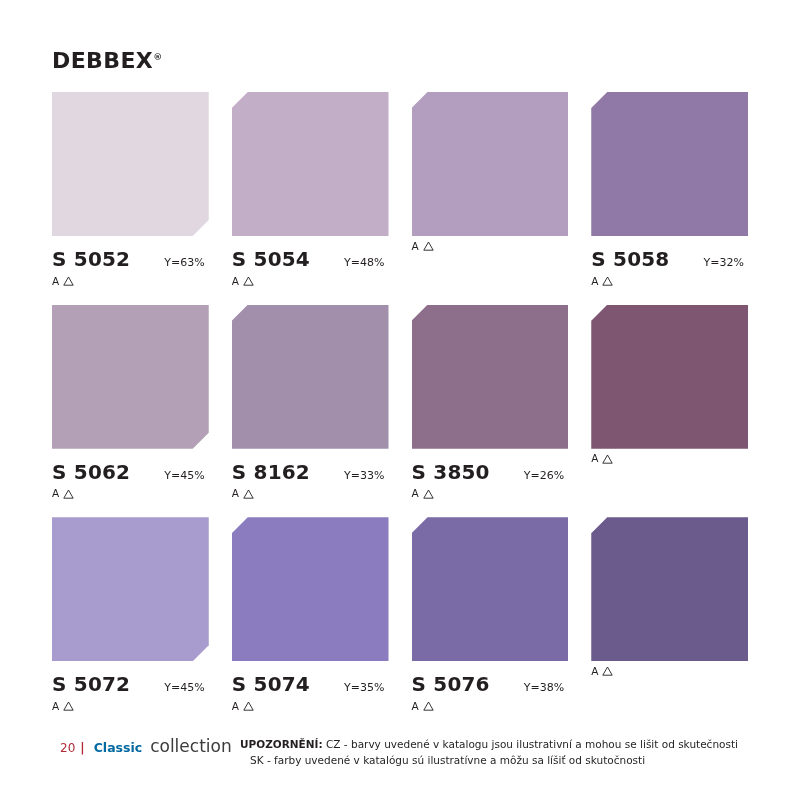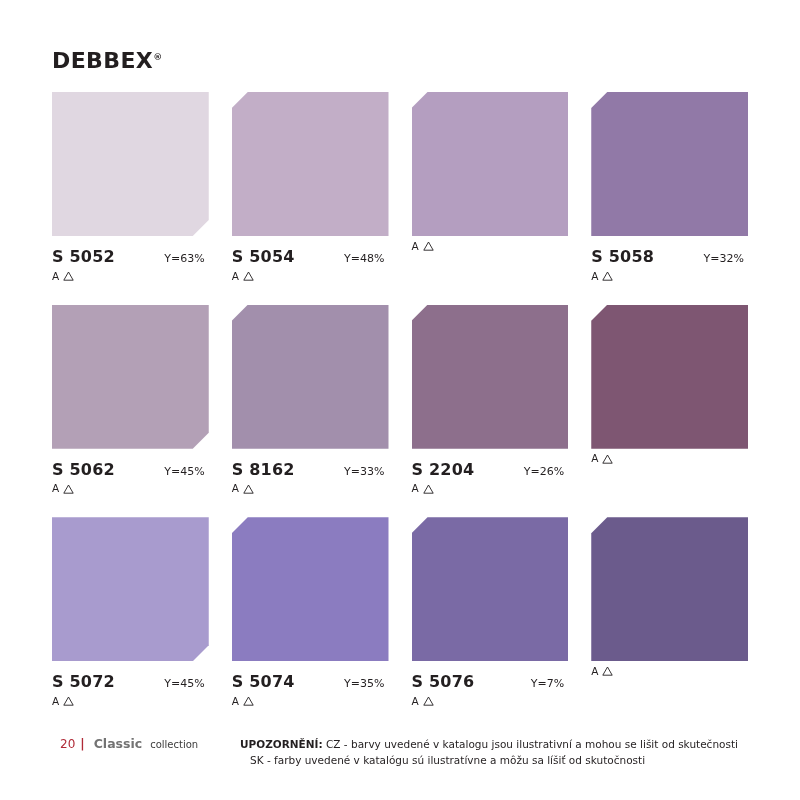--- a/index.html
+++ b/index.html
@@ -73,21 +73,21 @@
 
   
   .label-row {
     display: flex;
     align-items: baseline;
     margin-top: 11px;
   }
   .code {
     font-family: "DejaVu Sans", sans-serif;
     font-weight: 700;
-    font-size: 16px;
+    font-size: 20px;
     letter-spacing: 0.2px;
     color: #231f20;
     white-space: nowrap;
   }
   .yval {
     font-family: "DejaVu Sans", sans-serif;
     font-size: 11px;
     color: #231f20;
     margin-left: auto;
     padding-right: 4px;
@@ -133,29 +133,29 @@
     font-size: 12px;
   }
   .page-sep {
     color: #b02a37;
     font-weight: 700;
     font-family: "DejaVu Sans", sans-serif;
     font-size: 12px;
   }
   .coll-bold {
     font-weight: 700;
-    color: #737373;
+    color: #0369a1;
     font-family: "DejaVu Sans", sans-serif;
     font-size: 12.5px;
     margin-left: 4px;
   }
   .coll-reg {
     color: #3b3b3b;
     font-family: "DejaVu Sans", sans-serif;
-    font-size: 10px;
+    font-size: 17px;
     margin-left: 3px;
   }
   .notice {
     margin-left: auto;
     text-align: left;
     font-family: "DejaVu Sans", sans-serif;
     font-size: 10.5px;
     line-height: 1.55;
     color: #231f20;
     width: 508px;
@@ -249,21 +249,21 @@
         <div class="sub-row">
           <span class="grade">A</span>
           <span class="tri"><svg width="11" height="10" viewBox="0 0 11 10" aria-hidden="true">
               <polygon points="5.5,1 10.2,9.2 0.8,9.2" fill="none" stroke="#231f20" stroke-width="0.9"></polygon>
             </svg></span>
         </div>
       </div>
       <div class="cell">
         <div class="swatch notch-tl" style="background: rgb(141, 111, 140);"></div>
         <div class="label-row">
-          <span class="code">S 2204</span>
+          <span class="code">S 3850</span>
           <span class="yval">Y=26%</span>
         </div>
         <div class="sub-row">
           <span class="grade">A</span>
           <span class="tri"><svg width="11" height="10" viewBox="0 0 11 10" aria-hidden="true">
               <polygon points="5.5,1 10.2,9.2 0.8,9.2" fill="none" stroke="#231f20" stroke-width="0.9"></polygon>
             </svg></span>
         </div>
       </div>
       <div class="cell">
@@ -298,21 +298,21 @@
           <span class="grade">A</span>
           <span class="tri"><svg width="11" height="10" viewBox="0 0 11 10" aria-hidden="true">
               <polygon points="5.5,1 10.2,9.2 0.8,9.2" fill="none" stroke="#231f20" stroke-width="0.9"></polygon>
             </svg></span>
         </div>
       </div>
       <div class="cell">
         <div class="swatch notch-tl" style="background: rgb(122, 106, 165);"></div>
         <div class="label-row">
           <span class="code">S 5076</span>
-          <span class="yval">Y=7%</span>
+          <span class="yval">Y=38%</span>
         </div>
         <div class="sub-row">
           <span class="grade">A</span>
           <span class="tri"><svg width="11" height="10" viewBox="0 0 11 10" aria-hidden="true">
               <polygon points="5.5,1 10.2,9.2 0.8,9.2" fill="none" stroke="#231f20" stroke-width="0.9"></polygon>
             </svg></span>
         </div>
       </div>
       <div class="cell">
         <div class="swatch notch-tl" style="background: rgb(107, 91, 140);"></div>

